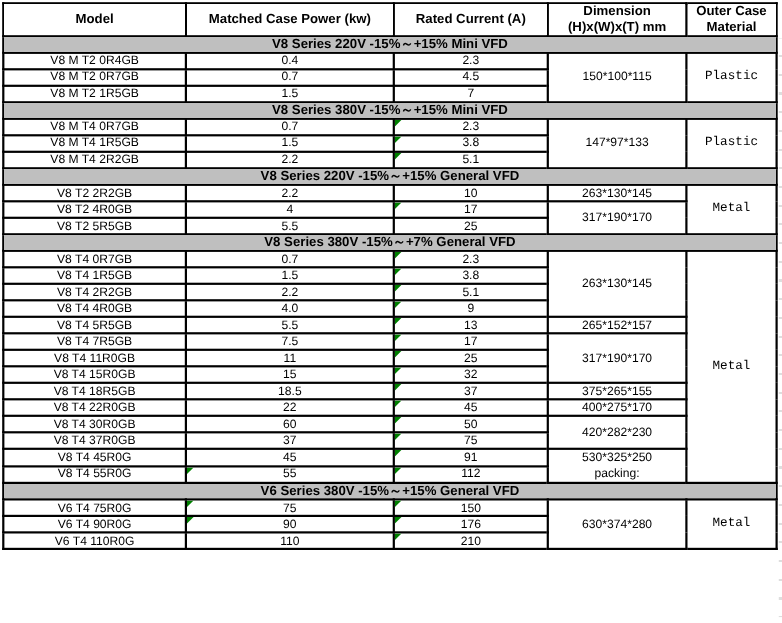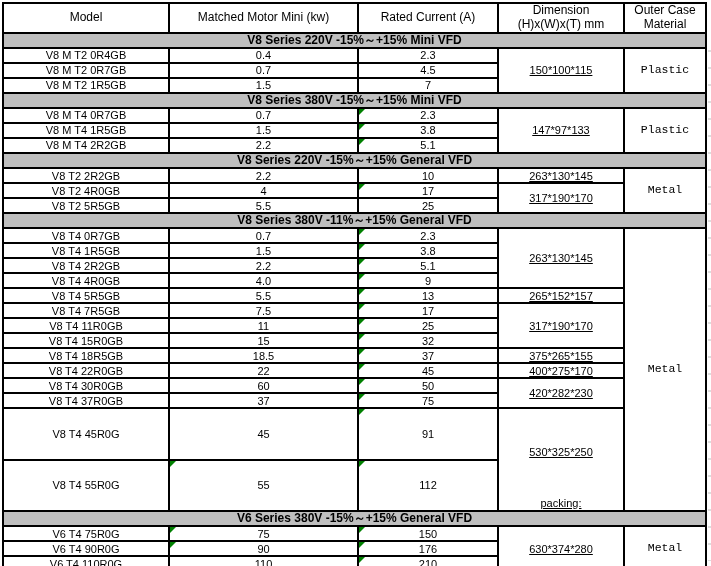--- a/index.html
+++ b/index.html
@@ -4,26 +4,26 @@
 <style>
   :root { --bar:#BFBFBF; --marker:#008000; --border:#000000; }
   * { box-sizing:border-box; margin:0; padding:0; }
   html,body { background:#fff; }
   body { width:711px; height:566px; position:relative; overflow:hidden;
          font-family:"Liberation Sans", sans-serif; color:#000; }
   .sheet { position:absolute; top:2px; left:2px; }
   table { border-collapse:collapse; table-layout:fixed; width:703px; }
   th, td { border:2px solid var(--border); text-align:center; vertical-align:middle;
            padding:0; position:relative; overflow:hidden; white-space:nowrap; }
-  th { height:29px; font-size:12px; font-weight:normal; line-height:1.15; background:#fff; }
+  th { height:29px; font-size:12px; font-weight:bold; line-height:1.15; background:#fff; }
   td { height:15px; font-size:11px; line-height:1.1; }
   td.section { background:var(--bar); font-weight:bold; font-size:12px; }
   td.mat { font-family:Liberation Mono, monospace; font-size:11.5px; }
-  td.dim { font-size:11px;text-decoration:underline; }
-  .dim2 div { line-height:1.3;margin-top:36px; }
+  td.dim { font-size:11px; }
+  .dim2 div { line-height:1.3; }
   .tri { display:none; position:absolute; top:0; left:0; width:0; height:0;
          border-top:6px solid var(--marker); border-right:6px solid transparent; }
   .tri.marked { display:block; }
   .grid-right { position:absolute; top:35px; left:708px; width:3px; height:526px;
     background:repeating-linear-gradient(to bottom,#fff 0,#fff 15px,#dedede 15px,#dedede 17px); }
 </style>
 </head>
 <body>
 
 <div class="sheet">
@@ -32,21 +32,21 @@
     <col style="width:166px">
         <col style="width:189px">
         <col style="width:140px">
     <col style="width:126px">
         <col style="width:82px">
   </colgroup>
 
   <tbody>
         <tr>
     <th>Model</th>
-    <th>Matched Motor Mini (kw)</th>
+    <th>Matched Case Power (kw)</th>
     <th>Rated Current (A)</th>
     <th>
       <div>Dimension</div>
       <div>(H)x(W)x(T) mm</div>
     </th>
     <th>
       <div>Outer Case</div>
       <div>Material</div>
     </th>
   </tr>
@@ -109,21 +109,21 @@
     <td><span class="tri marked"></span><span>17</span></td>
     <td class="dim" rowspan="2">317*190*170</td>
   </tr>
   <tr>
     <td>V8 T2 5R5GB</td>
     <td><span>5.5</span></td>
     <td><span>25</span></td>
   </tr>
 
   <tr>
-          <td class="section" colspan="5">V8 Series 380V -11%～+15% General VFD</td>
+          <td class="section" colspan="5">V8 Series 380V -15%～+7% General VFD</td>
         </tr>
   <tr>
     <td>V8 T4 0R7GB</td>
     <td><span>0.7</span></td>
     <td><span class="tri marked"></span><span>2.3</span></td>
     <td class="dim" rowspan="4">263*130*145</td>
     <td class="mat" rowspan="14">Metal</td>
   </tr>
   <tr>
     <td>V8 T4 1R5GB</td>

